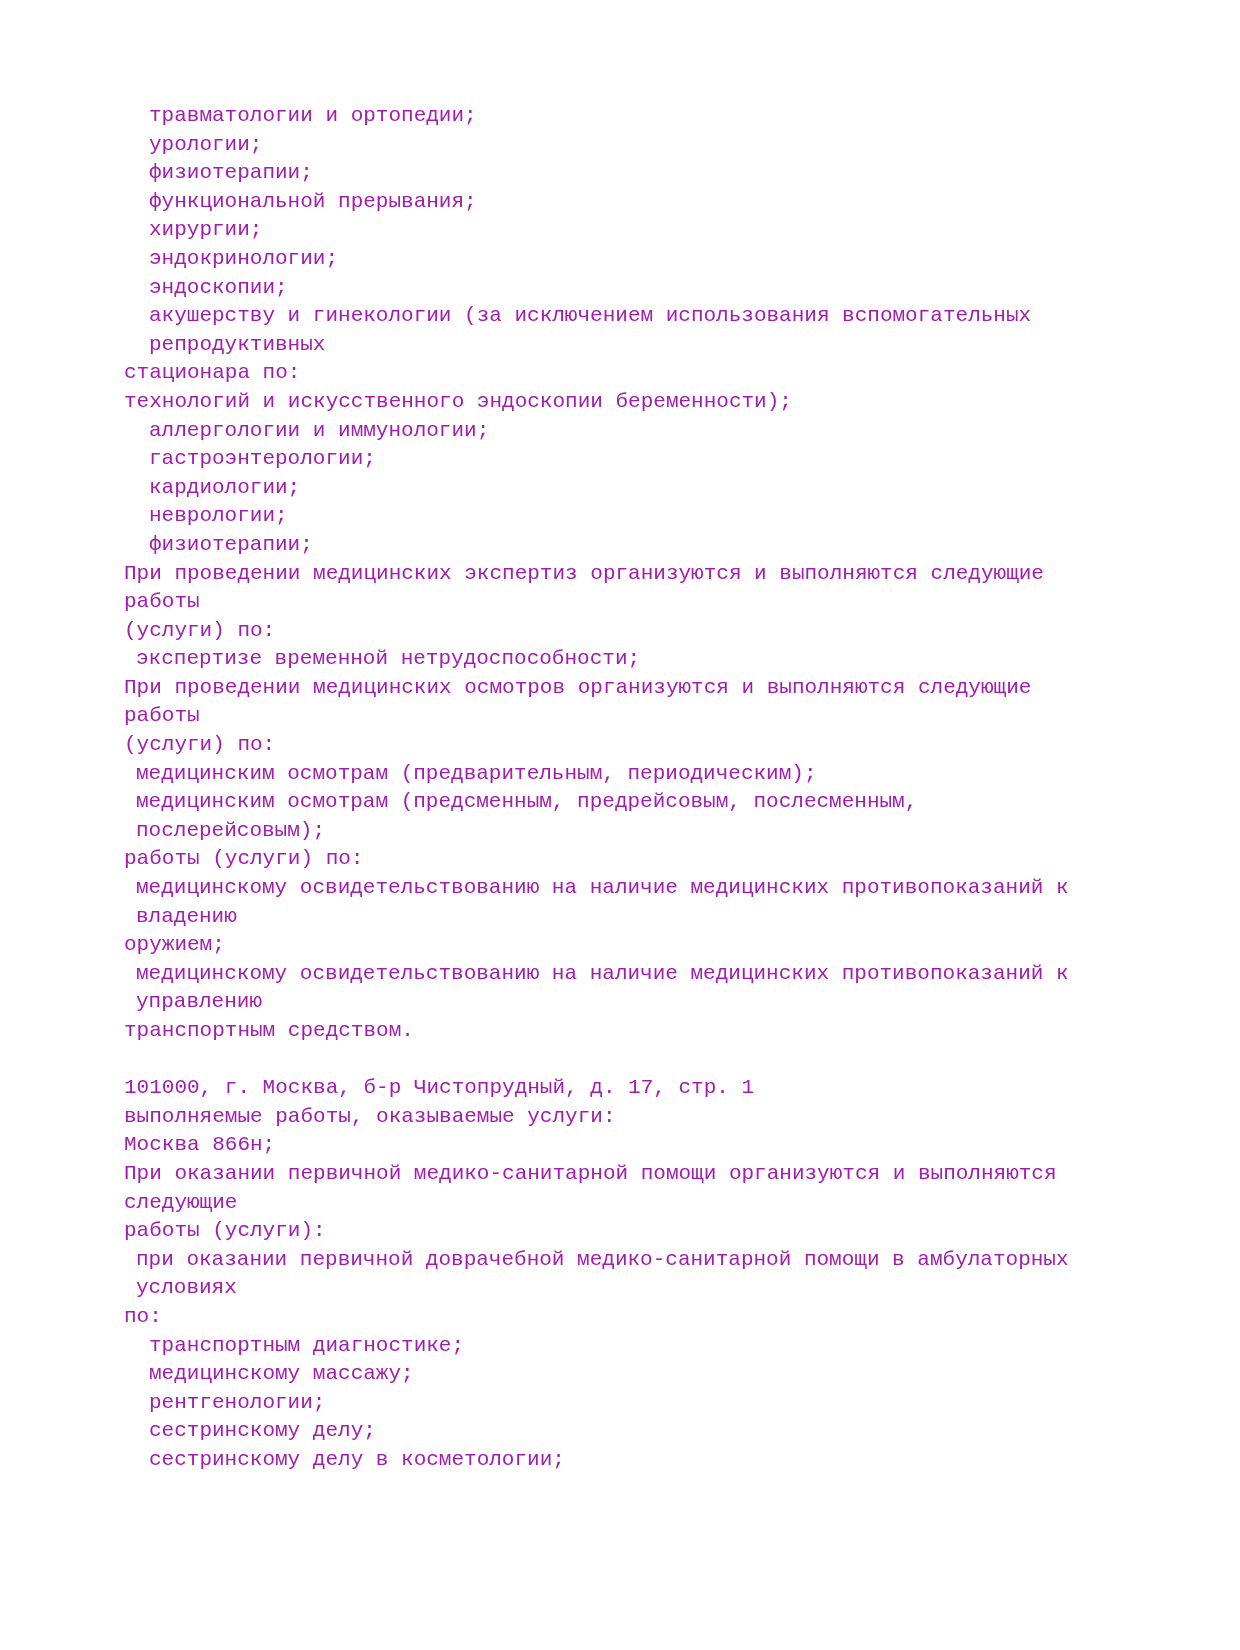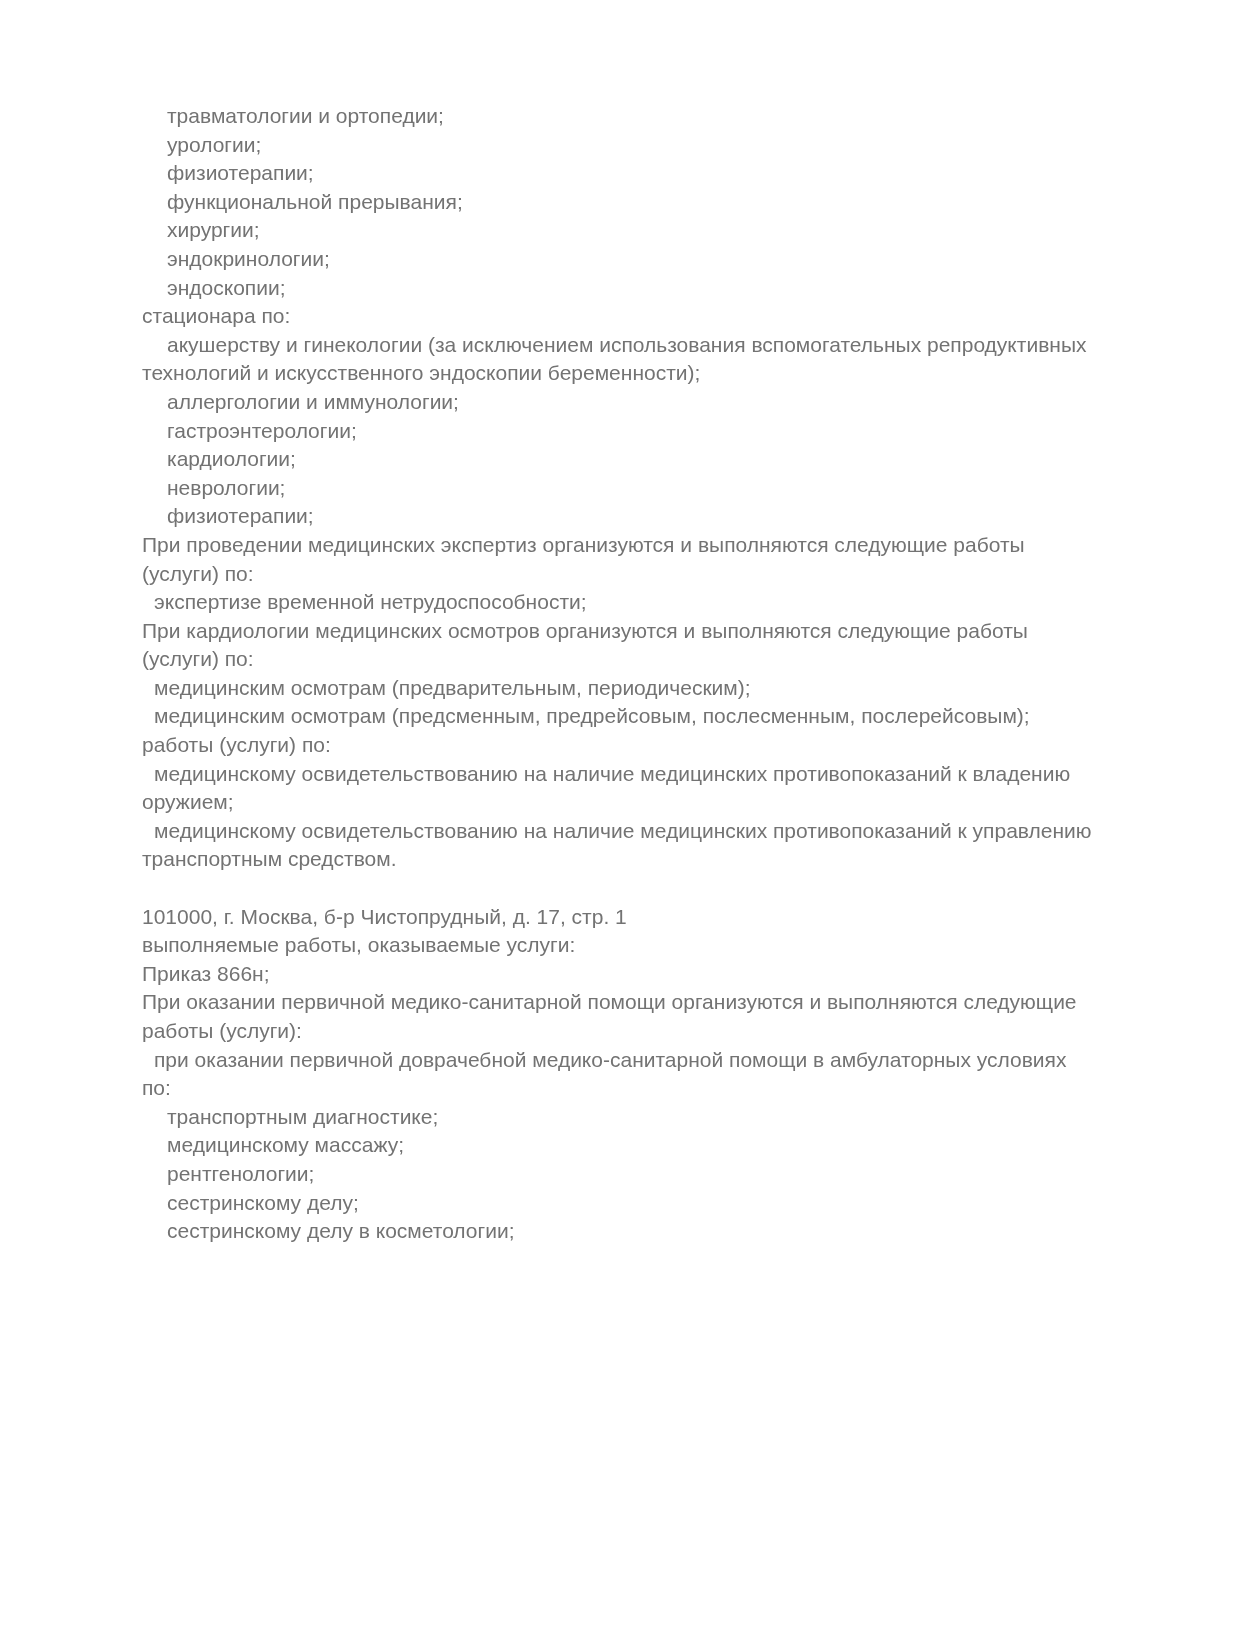--- a/index.html
+++ b/index.html
@@ -1,20 +1,20 @@
 <!DOCTYPE html>
 <html><head>
 <meta charset="utf-8">
 <style>
   html, body { margin: 0; padding: 0; background: #ffffff; }
   body { width: 1240px; height: 1650px; position: relative; overflow: hidden; }
   .page {
-    position: absolute; left: 142px; top: 102px; width: 990px;
-    font-family: Liberation Sans, sans-serif;
-    font-size: 21px; line-height: 28.6px; color: #737373;
+    position: absolute; left: 124px; top: 102px; width: 990px;
+    font-family: Liberation Mono, monospace;
+    font-size: 21px; line-height: 28.6px; color: #a21caf;
   }
   .line { white-space: pre-wrap; margin: 0; }
   .lvl0 { padding-left: 0; }
   .lvl1 { padding-left: 12px; }
   .lvl2 { padding-left: 25px; }
   .cont { padding-left: 0; }
   .gap { height: 28.6px; }
 </style>
 </head>
 <body>
@@ -22,50 +22,50 @@
 <div class="page">
 
   <div class="line lvl2">травматологии и ортопедии;</div>
   <div class="line lvl2">урологии;</div>
   <div class="line lvl2">физиотерапии;</div>
   <div class="line lvl2">функциональной прерывания;</div>
   <div class="line lvl2">хирургии;</div>
   <div class="line lvl2">эндокринологии;</div>
   <div class="line lvl2">эндоскопии;</div>
 
+  <div class="line lvl2">акушерству и гинекологии (за исключением использования вспомогательных репродуктивных</div>
+
   <div class="line cont">стационара по:</div>
-
-  <div class="line lvl2">акушерству и гинекологии (за исключением использования вспомогательных репродуктивных</div>
   <div class="line cont">технологий и искусственного эндоскопии беременности);</div>
   <div class="line lvl2">аллергологии и иммунологии;</div>
   <div class="line lvl2">гастроэнтерологии;</div>
   <div class="line lvl2">кардиологии;</div>
   <div class="line lvl2">неврологии;</div>
   <div class="line lvl2">физиотерапии;</div>
 
   <div class="line lvl0">При проведении медицинских экспертиз организуются и выполняются следующие работы</div>
   <div class="line lvl0">(услуги) по:</div>
   <div class="line lvl1">экспертизе временной нетрудоспособности;</div>
 
-  <div class="line lvl0">При кардиологии медицинских осмотров организуются и выполняются следующие работы</div>
+  <div class="line lvl0">При проведении медицинских осмотров организуются и выполняются следующие работы</div>
   <div class="line lvl0">(услуги) по:</div>
   <div class="line lvl1">медицинским осмотрам (предварительным, периодическим);</div>
   <div class="line lvl1">медицинским осмотрам (предсменным, предрейсовым, послесменным, послерейсовым);</div>
 
   <div class="line lvl0">работы (услуги) по:</div>
   <div class="line lvl1">медицинскому освидетельствованию на наличие медицинских противопоказаний к владению</div>
   <div class="line cont">оружием;</div>
   <div class="line lvl1">медицинскому освидетельствованию на наличие медицинских противопоказаний к управлению</div>
   <div class="line cont">транспортным средством.</div>
 
   <div class="gap"></div>
 
   <div class="line lvl0">101000, г. Москва, б-р Чистопрудный, д. 17, стр. 1</div>
   <div class="line lvl0">выполняемые работы, оказываемые услуги:</div>
-  <div class="line lvl0">Приказ 866н;</div>
+  <div class="line lvl0">Москва 866н;</div>
   <div class="line lvl0">При оказании первичной медико-санитарной помощи организуются и выполняются следующие</div>
   <div class="line lvl0">работы (услуги):</div>
   <div class="line lvl1">при оказании первичной доврачебной медико-санитарной помощи в амбулаторных условиях</div>
   <div class="line cont">по:</div>
   <div class="line lvl2">транспортным диагностике;</div>
   <div class="line lvl2">медицинскому массажу;</div>
   <div class="line lvl2">рентгенологии;</div>
   <div class="line lvl2">сестринскому делу;</div>
   <div class="line lvl2">сестринскому делу в косметологии;</div>
 </div>

